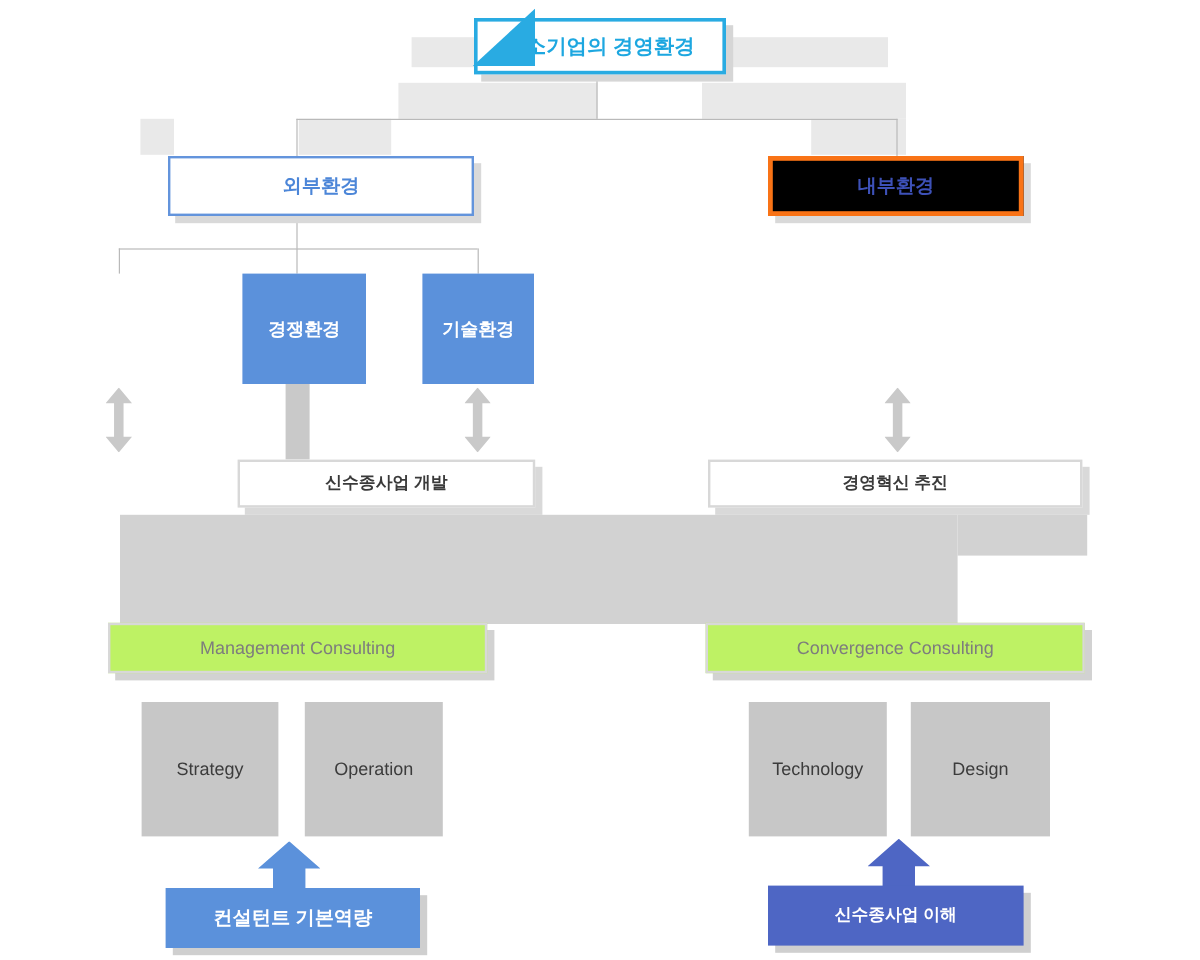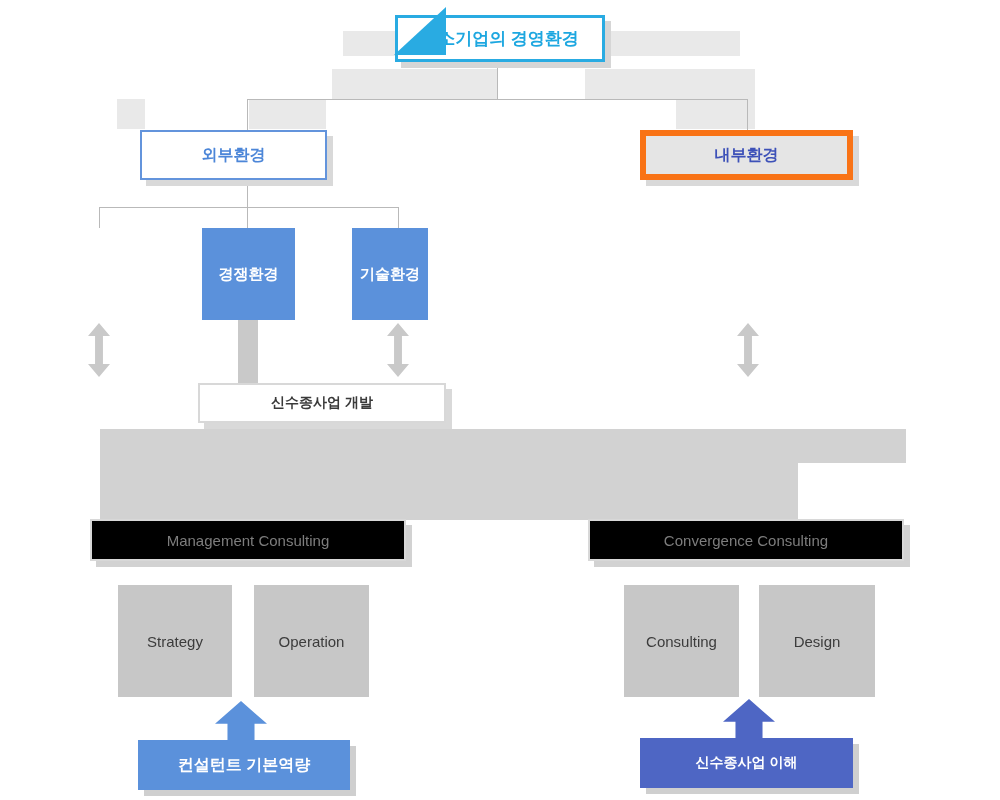--- a/index.html
+++ b/index.html
@@ -9,26 +9,26 @@
   .patch{background:#e9e9e9;}
   .hline{background:#b9b9b9;height:1px;}
   .vline{background:#b9b9b9;width:1px;}
   .box{display:flex;align-items:center;justify-content:center;text-align:center;}
   .title-box{background:#ffffff;border:3px solid #29abe2;color:#1da7e0;font-weight:bold;
              font-size:17px;box-shadow:6px 6px 0 #d6d6d6;}
   .fold{position:absolute;left:-4px;top:-11px;width:52px;height:48px;background:#29abe2;
         -webkit-clip-path:polygon(0 100%,100% 0,100% 100%);clip-path:polygon(0 100%,100% 0,100% 100%);}
   .lv2-ext{background:#ffffff;border:2px solid #6394dc;color:#4c86d8;font-weight:bold;
            font-size:16px;box-shadow:6px 6px 0 #d9d9d9;}
-  .lv2-int{background:#e5e5e5;border:6px solid #f97316;color:#3d51b8;font-weight:bold;
+  .lv2-int{background:#000000;border:4px solid #f97316;color:#3d51b8;font-weight:bold;
            font-size:16px;box-shadow:6px 6px 0 #d9d9d9;}
   .bluebox{background:#5b91db;color:#ffffff;font-weight:bold;font-size:15px;}
   .whitebox{background:#ffffff;border:2px solid #d8d8d8;color:#3a3a3a;font-weight:bold;
             font-size:14px;box-shadow:6px 6px 0 #d9d9d9;}
-  .consultbox{background:#000000;border:2px solid #d8d8d8;color:#7d7d7d;font-size:15px;
+  .consultbox{background:#bef264;border:2px solid #d8d8d8;color:#7d7d7d;font-size:15px;
               box-shadow:6px 6px 0 #d2d2d2;align-items:center;}
   .graybox{background:#c7c7c7;color:#3c3c3c;font-size:15px;}
   .band{background:#d2d2d2;}
   .darr{background:#c9c9c9;-webkit-clip-path:polygon(50% 0,100% 24%,68% 24%,68% 76%,100% 76%,50% 100%,0 76%,32% 76%,32% 24%,0 24%);
         clip-path:polygon(50% 0,100% 24%,68% 24%,68% 76%,100% 76%,50% 100%,0 76%,32% 76%,32% 24%,0 24%);}
   .grybar{background:#c9c9c9;}
   .uparr{-webkit-clip-path:polygon(50% 0,100% 57%,76% 57%,76% 100%,24% 100%,24% 57%,0 57%);
          clip-path:polygon(50% 0,100% 57%,76% 57%,76% 100%,24% 100%,24% 57%,0 57%);}
   .uparr.left{background:#5b91db;}
   .uparr.right{background:#4e66c4;}
@@ -59,61 +59,64 @@
   <div class="abs hline" style="left:99px;top:207px;width:299px;"></div>
   <div class="abs vline" style="left:99px;top:207px;height:21px;"></div>
   <div class="abs vline" style="left:247px;top:207px;height:21px;"></div>
   <div class="abs vline" style="left:398px;top:207px;height:21px;"></div>
 
   <div class="abs box title-box" style="left:395px;top:15px;width:210px;height:47px;">
     <div class="fold"></div>
     <span>중소기업의 경영환경</span>
   </div>
 
-  <div class="abs box lv2-ext" style="left:140px;top:130px;width:187px;height:50px;">
+  <div class="abs box lv2-ext" style="left:140px;top:130px;width:255px;height:50px;">
     <span>외부환경</span>
   </div>
   <div class="abs box lv2-int" style="left:640px;top:130px;width:213px;height:50px;">
     <span>내부환경</span>
   </div>
 
-  <div class="abs box bluebox" style="left:202px;top:228px;width:93px;height:92px;">
+  <div class="abs box bluebox" style="left:202px;top:228px;width:103px;height:92px;">
     <span>경쟁환경</span>
   </div>
-  <div class="abs box bluebox" style="left:352px;top:228px;width:76px;height:92px;">
+  <div class="abs box bluebox" style="left:352px;top:228px;width:93px;height:92px;">
     <span>기술환경</span>
   </div>
 
   <div class="abs darr" style="left:88px;top:323px;width:22px;height:54px;"></div>
   <div class="abs grybar" style="left:238px;top:320px;width:20px;height:63px;"></div>
   <div class="abs darr" style="left:387px;top:323px;width:22px;height:54px;"></div>
   <div class="abs darr" style="left:737px;top:323px;width:22px;height:54px;"></div>
 
   <div class="abs box whitebox" style="left:198px;top:383px;width:248px;height:40px;">
     <span>신수종사업 개발</span>
+  </div>
+  <div class="abs box whitebox" style="left:590px;top:383px;width:312px;height:40px;">
+    <span>경영혁신 추진</span>
   </div>
 
   <div class="abs band" style="left:100px;top:429px;width:698px;height:91px;"></div>
   <div class="abs band" style="left:798px;top:429px;width:108px;height:34px;"></div>
 
   <div class="abs box consultbox" style="left:90px;top:519px;width:316px;height:42px;">
     <span>Management Consulting</span>
   </div>
   <div class="abs box consultbox" style="left:588px;top:519px;width:316px;height:42px;">
     <span>Convergence Consulting</span>
   </div>
 
   <div class="abs box graybox" style="left:254px;top:585px;width:115px;height:112px;">
     <span>Operation</span>
   </div>
   <div class="abs box graybox" style="left:118px;top:585px;width:114px;height:112px;">
     <span>Strategy</span>
   </div>
   <div class="abs box graybox" style="left:624px;top:585px;width:115px;height:112px;">
-    <span>Consulting</span>
+    <span>Technology</span>
   </div>
   <div class="abs box graybox" style="left:759px;top:585px;width:116px;height:112px;">
     <span>Design</span>
   </div>
 
   <div class="abs uparr left" style="left:215px;top:701px;width:52px;height:40px;"></div>
   <div class="abs uparr right" style="left:723px;top:699px;width:52px;height:40px;"></div>
 
   <div class="abs box bot-left" style="left:138px;top:740px;width:212px;height:50px;">
     <span>컨설턴트 기본역량</span>

